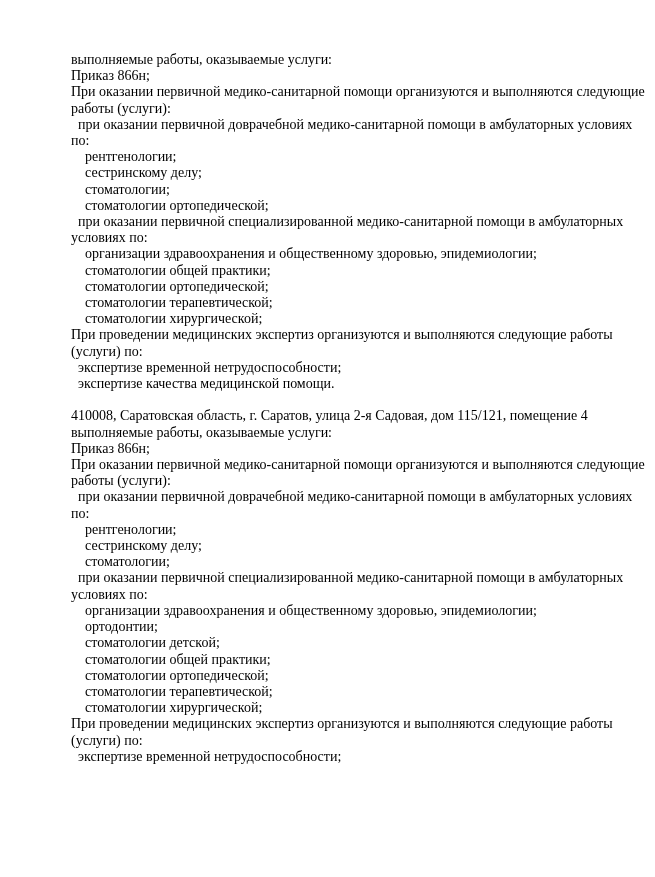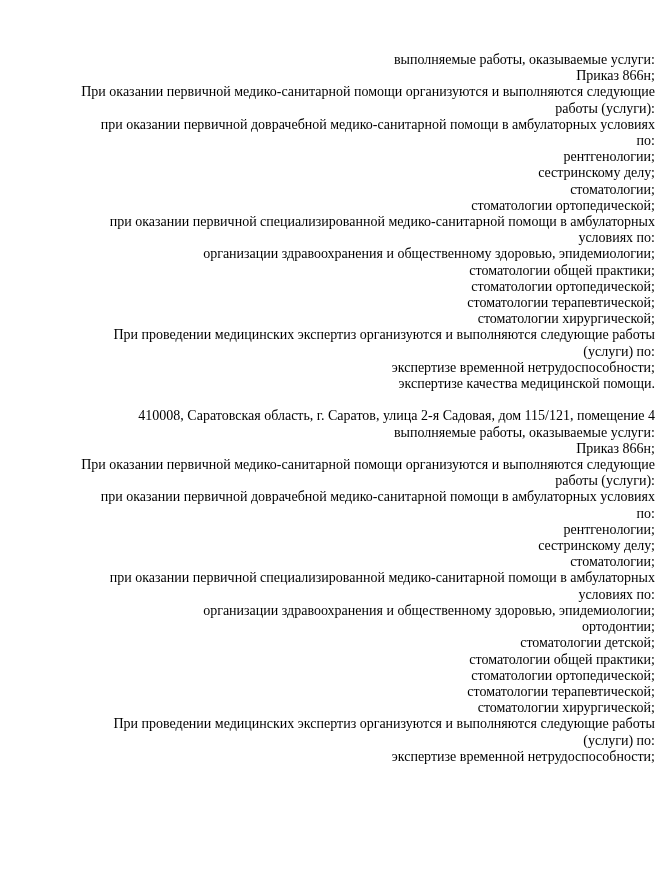--- a/index.html
+++ b/index.html
@@ -10,21 +10,20 @@
   body {
     width: 655px;
     height: 877px;
     overflow: hidden;
   }
   .page {
     position: relative;
     width: 655px;
     height: 877px;
     background: #ffffff;
-    text-align: right;
   }
   .doc-text {
     position: absolute;
     left: 71px;
     top: 52px;
     right: 0;
     font-family: "Liberation Serif", "DejaVu Serif", serif;
     font-size: 14px;
     line-height: 16.2px;
     color: #000000;

